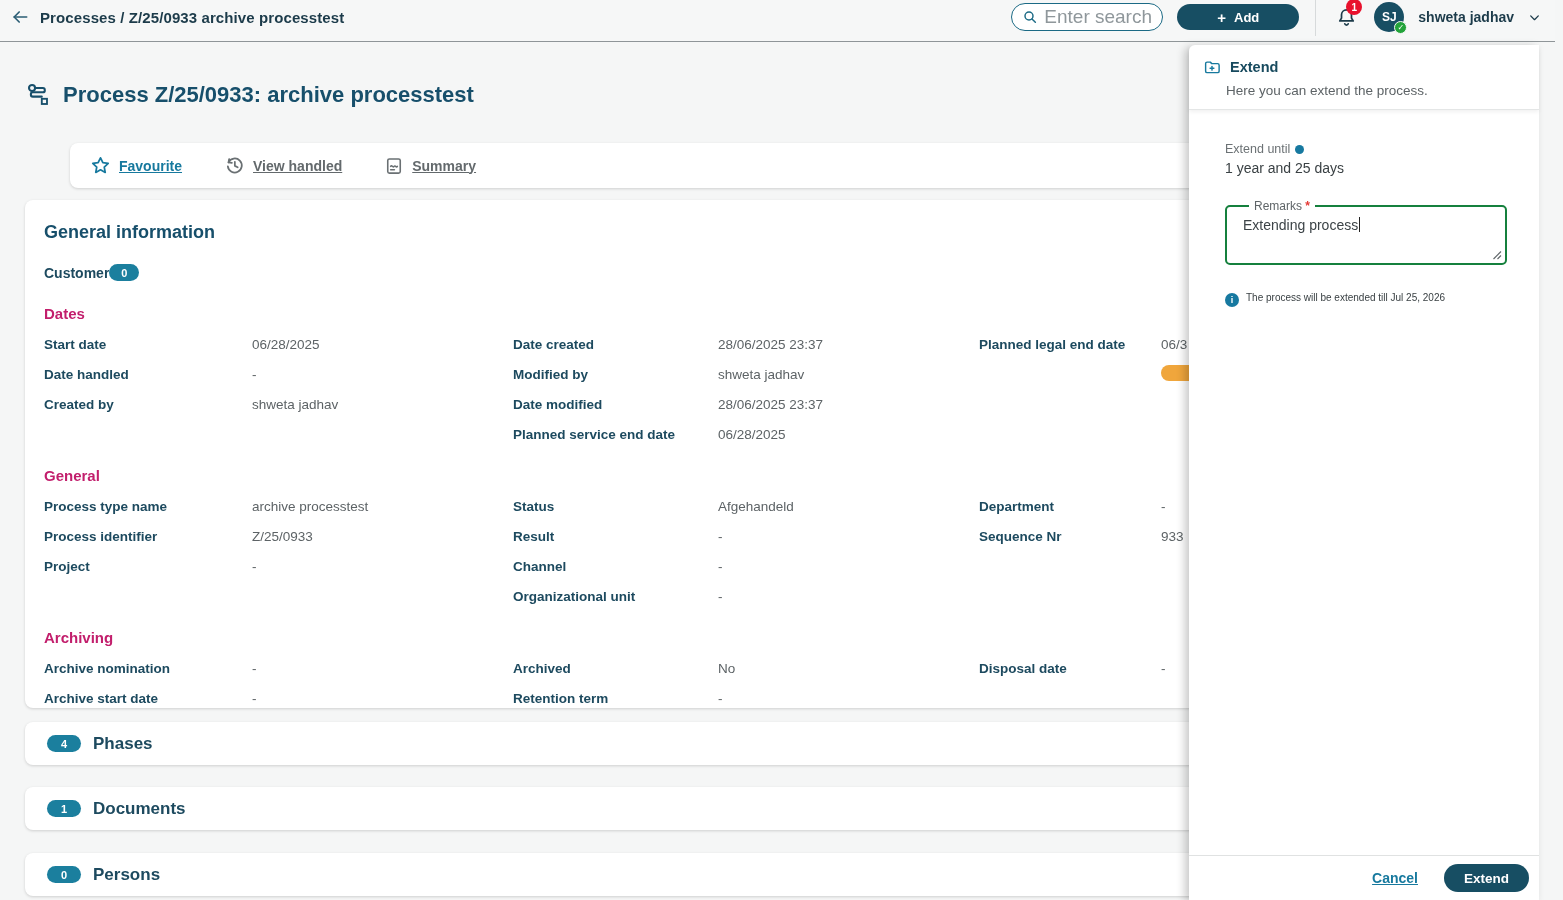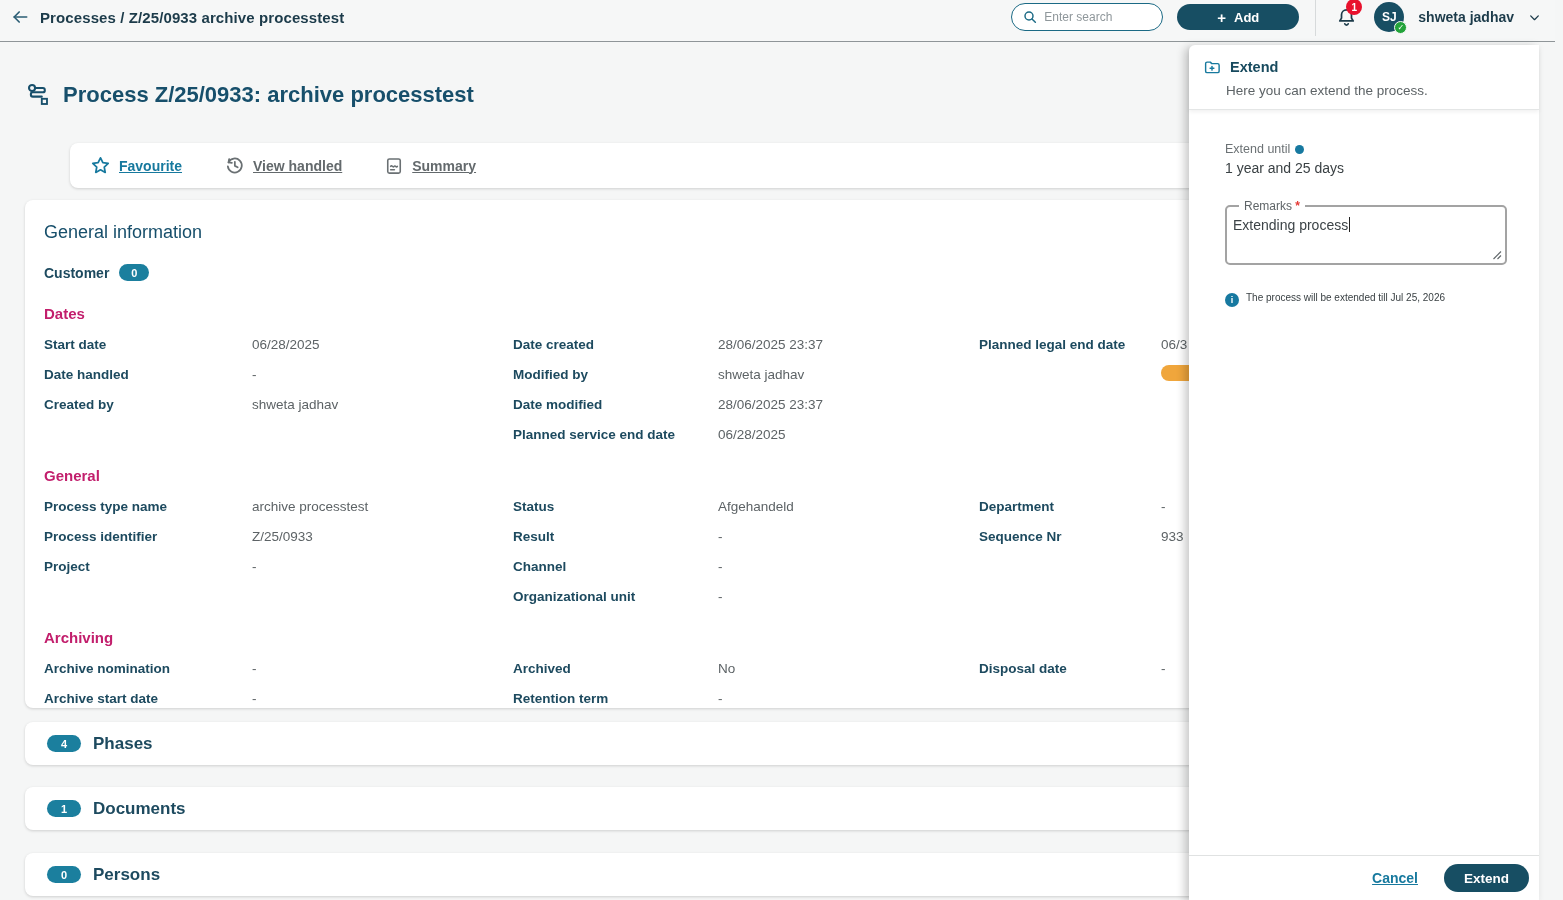--- a/index.html
+++ b/index.html
@@ -9,21 +9,21 @@
   
   .topbar { position:absolute; top:0; left:0; right:8px; height:42px; background:#f6f7f7;
             border-bottom:1px solid #8f9598; display:flex; justify-content:space-between;
             align-items:flex-start; padding:2px 14px 0 10px; }
   .topbar-left { display:flex; align-items:center; gap:10px; height:30px; }
   .back-icon { color:#2a5d74; cursor:pointer; display:flex; }
   .breadcrumb { font-size:15px; font-weight:700; color:#1c3b4a; letter-spacing:.1px; }
   .topbar-right { display:flex; align-items:center; gap:14px; height:30px; }
   .search-pill { display:flex; align-items:center; gap:6px; width:152px; height:28px;
                  border:1.6px solid #1b6a85; border-radius:15px; background:#fff; padding:0 10px; }
-  .search-pill input { border:none; outline:none; width:100%; font-size:12px; color:#c2410c;
+  .search-pill input { border:none; outline:none; width:100%; font-size:19px; color:#c2410c;
                        background:transparent; font-family:"Liberation Sans",sans-serif; }
   .search-pill input::placeholder { color:#8f979b; }
   .add-btn { width:122px; height:26px; border:none; border-radius:14px; background:#174e63; color:#fff;
              font-weight:700; font-size:13px; display:flex; align-items:center; justify-content:center;
              gap:8px; cursor:pointer; font-family:"Liberation Sans",sans-serif; }
   .add-btn .plus { font-size:15px; font-weight:700; }
   .v-divider { width:1px; height:38px; background:#d7dadb; margin:0 2px; }
   .bell-wrap { position:relative; width:28px; height:28px; display:flex; align-items:center; justify-content:center; cursor:pointer; }
   .bell-badge { position:absolute; top:-4px; right:-2px; min-width:16px; height:16px; border-radius:8px;
                 background:#e8112d; color:#fff; font-size:10px; font-weight:700; display:flex;
@@ -48,22 +48,22 @@
   
   .toolbar-card { top:143px; height:45px; display:flex; align-items:center; gap:42px; padding-left:20px;margin-left:45px; }
   .tb-item { display:flex; align-items:center; gap:8px; cursor:pointer; }
   .tb-item span.lbl { font-size:14px; font-weight:700; text-decoration:underline; }
   .tb-fav span.lbl { color:#17799e; }
   .tb-gray span.lbl { color:#63696c; }
   .plus-circle { position:absolute; left:1169px; top:12px; cursor:pointer; }
 
   
   .gi-card { top:200px; height:508px; padding:22px 20px 0 19px; }
-  .gi-title { font-size:18px; font-weight:400; color:#174f6b; }
-  .customer-row { margin-top:21px; display:flex; align-items:center; gap:10px; }
+  .gi-title { font-size:18px; font-weight:700; color:#174f6b; }
+  .customer-row { margin-top:21px; display:flex; align-items:center; }
   .customer-lbl { font-size:14px; font-weight:700; color:#1d4a5f; }
   .count-badge { background:#1b7f9e; color:#fff; font-size:11px; font-weight:700; border-radius:9px;
                  min-width:30px; height:17px; display:inline-flex; align-items:center; justify-content:center; padding:0 9px; }
   .gi-sec-title { font-size:15px; font-weight:700; color:#c21e6c; margin:18px 0 7px; }
   .gi-sec-title:first-child { margin-top:24px; }
   .gi-grid { display:flex; }
   .gi-col { display:flex; flex-direction:column; }
   .gi-col.c0 { width:469px; }
   .gi-col.c1 { width:466px; }
   .gi-col.c2 { flex:1; }
@@ -86,22 +86,22 @@
            border-top-left-radius:6px; box-shadow:-4px 2px 10px rgba(0,0,0,.22); z-index:10; }
   .panel-header { padding:13px 16px 11px 14px; border-bottom:1px solid #e4e6e6;
                   box-shadow:0 2px 4px rgba(0,0,0,.06); }
   .panel-title-row { display:flex; align-items:center; gap:9px; }
   .panel-title { font-size:14.5px; font-weight:700; color:#174a5e; }
   .panel-subtitle { margin:7px 0 0 23px; font-size:13.5px; color:#5d6366; }
   .panel-body { padding:32px 16px 0 36px; }
   .eu-label { font-size:12.5px; color:#6b7174; display:flex; align-items:center; gap:5px; }
   .eu-value { font-size:14px; color:#3a4144; margin-top:4px; }
   .mini-info { width:9px; height:9px; border-radius:50%; background:#1779a0; display:inline-block; }
-  fieldset.remarks { margin-top:23px; width:282px; height:66px; border:2px solid #a3a3a3; border-radius:5px;
-                     position:relative; padding:4px 6px; }
+  fieldset.remarks { margin-top:23px; width:282px; height:66px; border:2px solid #15803d; border-radius:5px;
+                     position:relative; padding:4px 16px; }
   fieldset.remarks legend { font-size:12px; color:#5f6568; margin-left:6px; padding:0 5px; }
   fieldset.remarks legend .req { color:#e53935; font-weight:700; }
   .remarks-text { font-size:14px; color:#3c4347; outline:none; }
   .caret { display:inline-block; width:1px; height:15px; background:#222; vertical-align:-2px; margin-left:1px; }
   .resize-handle { position:absolute; right:3px; bottom:3px; }
   .info-msg { display:flex; gap:7px; margin-top:26px; width:280px; }
   .info-icon { flex:0 0 auto; width:14px; height:14px; border-radius:50%; background:#1779a0; color:#fff;
                font-size:9px; font-weight:700; display:flex; align-items:center; justify-content:center; margin-top:2px; }
   .info-text { font-size:10px; color:#3a4144; line-height:1.35; }
   .panel-footer { position:absolute; bottom:0; left:0; right:0; height:45px; border-top:1px solid #e0e2e2;

